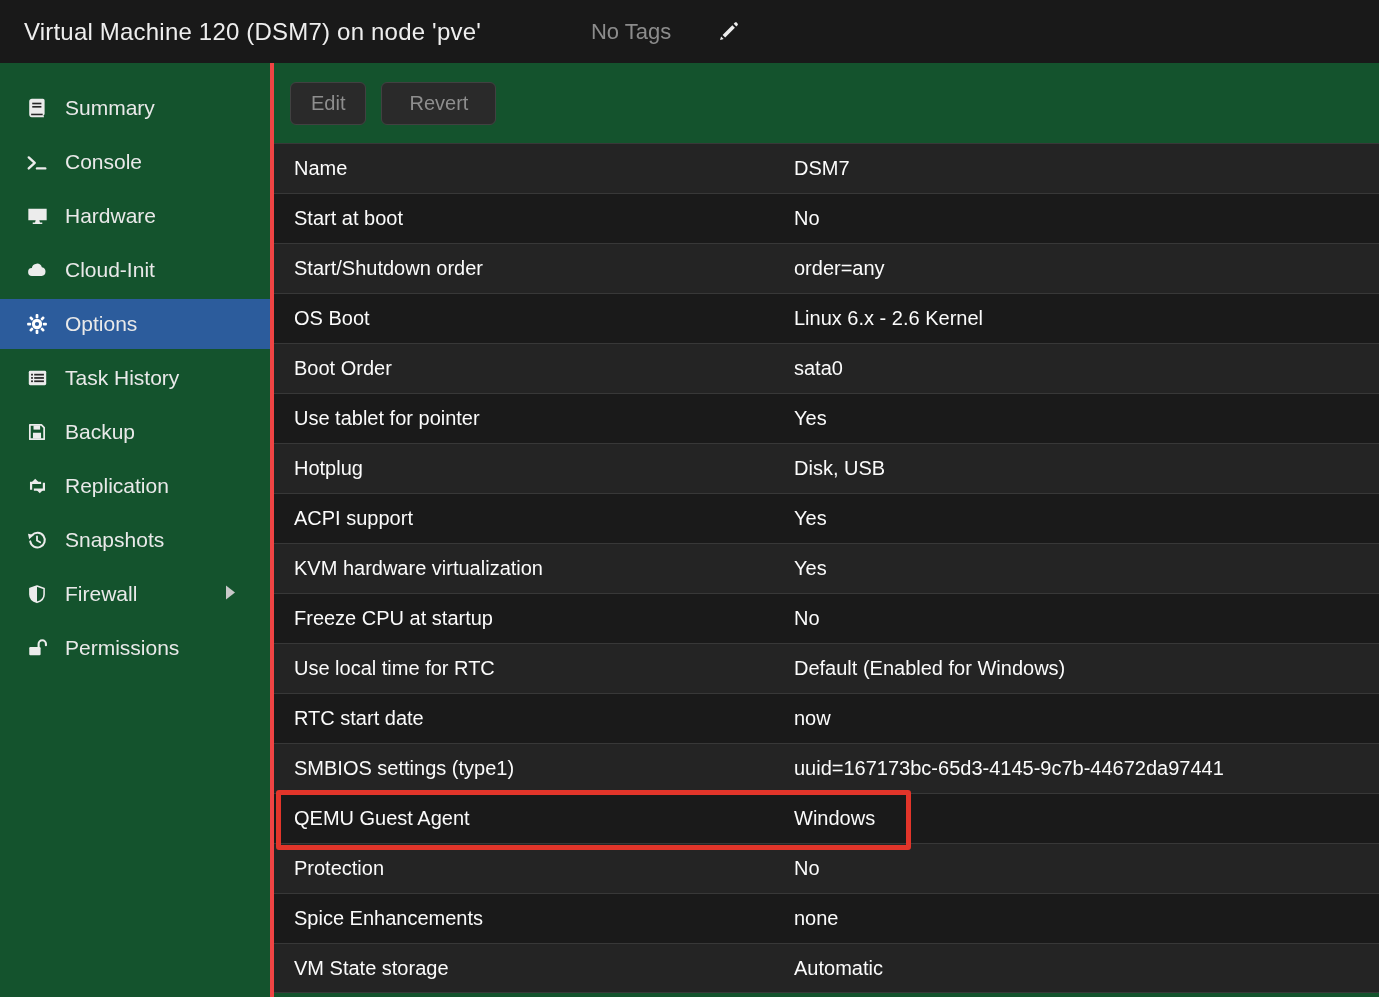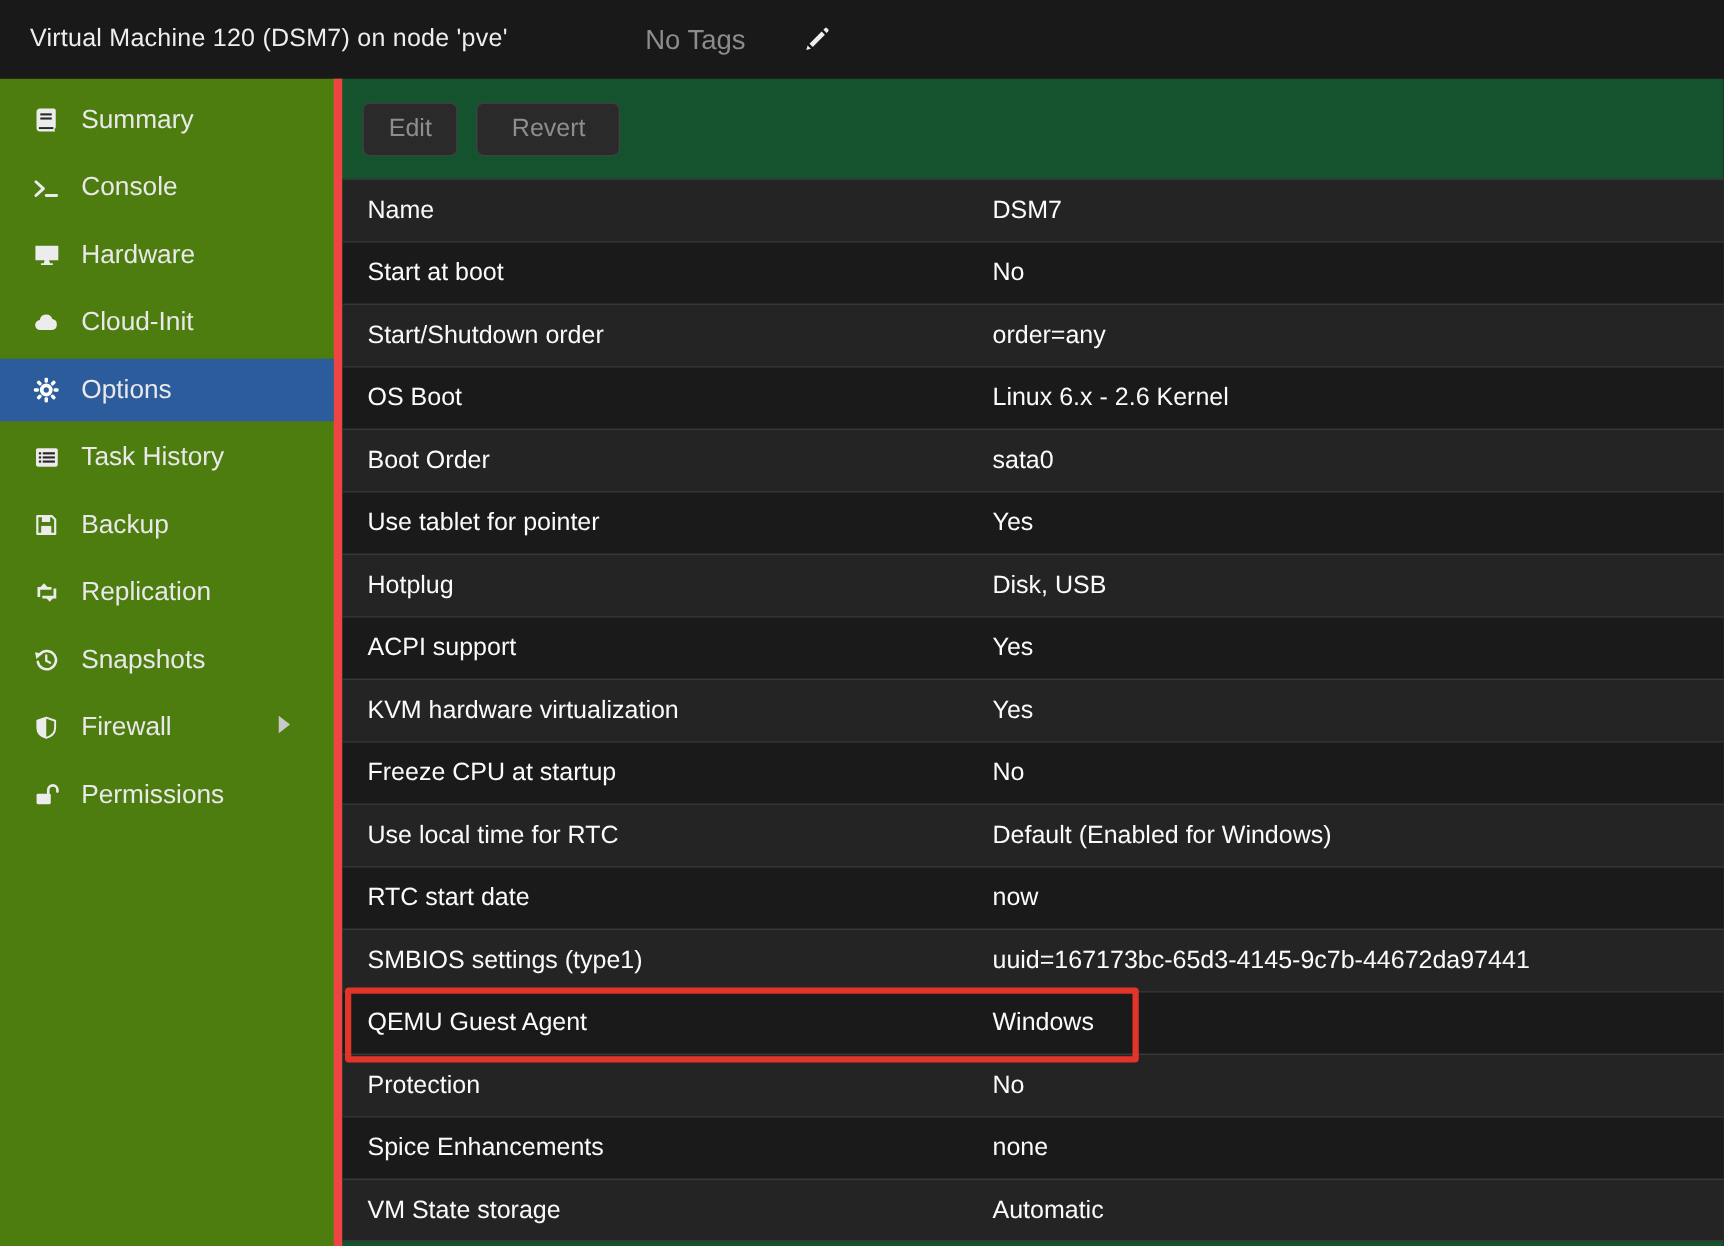--- a/index.html
+++ b/index.html
@@ -12,34 +12,34 @@
   }
   .app { width: 1379px; height: 997px; display: flex; flex-direction: column; }
 
   
   .header {
     height: 63px; flex: 0 0 63px;
     background: #191919;
     display: flex; align-items: center;
     padding-left: 24px;
   }
-  .header .title { font-size: 20px; color: #eeeeee; letter-spacing: .2px; }
+  .header .title { font-size: 24px; color: #eeeeee; letter-spacing: .2px; }
   .tags-area { display: flex; align-items: flex-start; margin-left: 110px; cursor: pointer; gap: 40px; }
   .tags-area .no-tags { font-size: 22px; color: #8c8c8c; }
   .tags-area svg { margin-left: 6px; }
 
   
   .main { flex: 1; display: flex; min-height: 0; }
 
   
   .sidebar {
     width: 274px; flex: 0 0 274px;
-    background: #4d7c0f;
-    border-right: 7px solid #ef4444;
-    padding-top: 4px;
+    background: #14532d;
+    border-right: 4px solid #ef4444;
+    padding-top: 16px;
   }
   .side-item {
     height: 50px; margin: 4px 0;
     display: flex; align-items: center;
     padding-left: 24px;
     cursor: pointer;
     color: #e9e9e9;
   }
   .side-item .icon {
     width: 26px; height: 24px;

